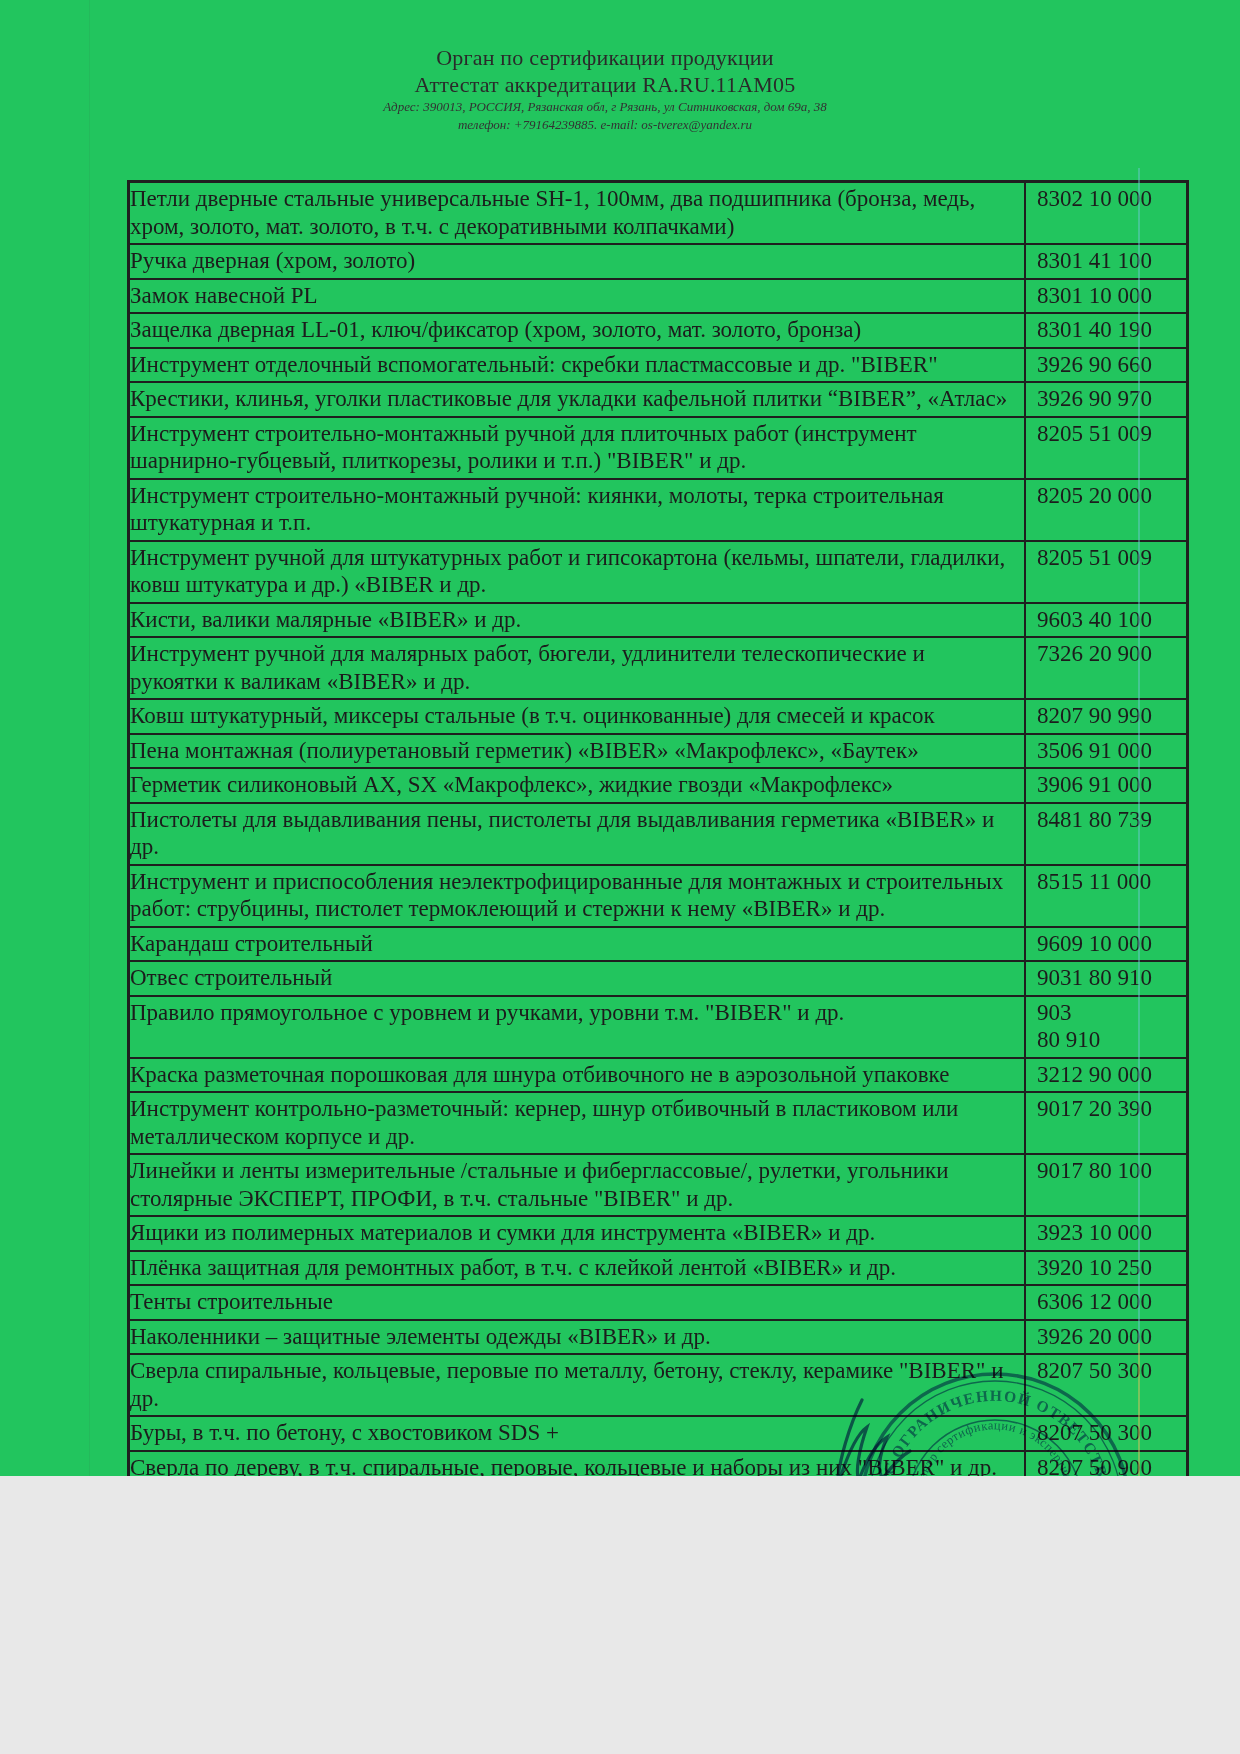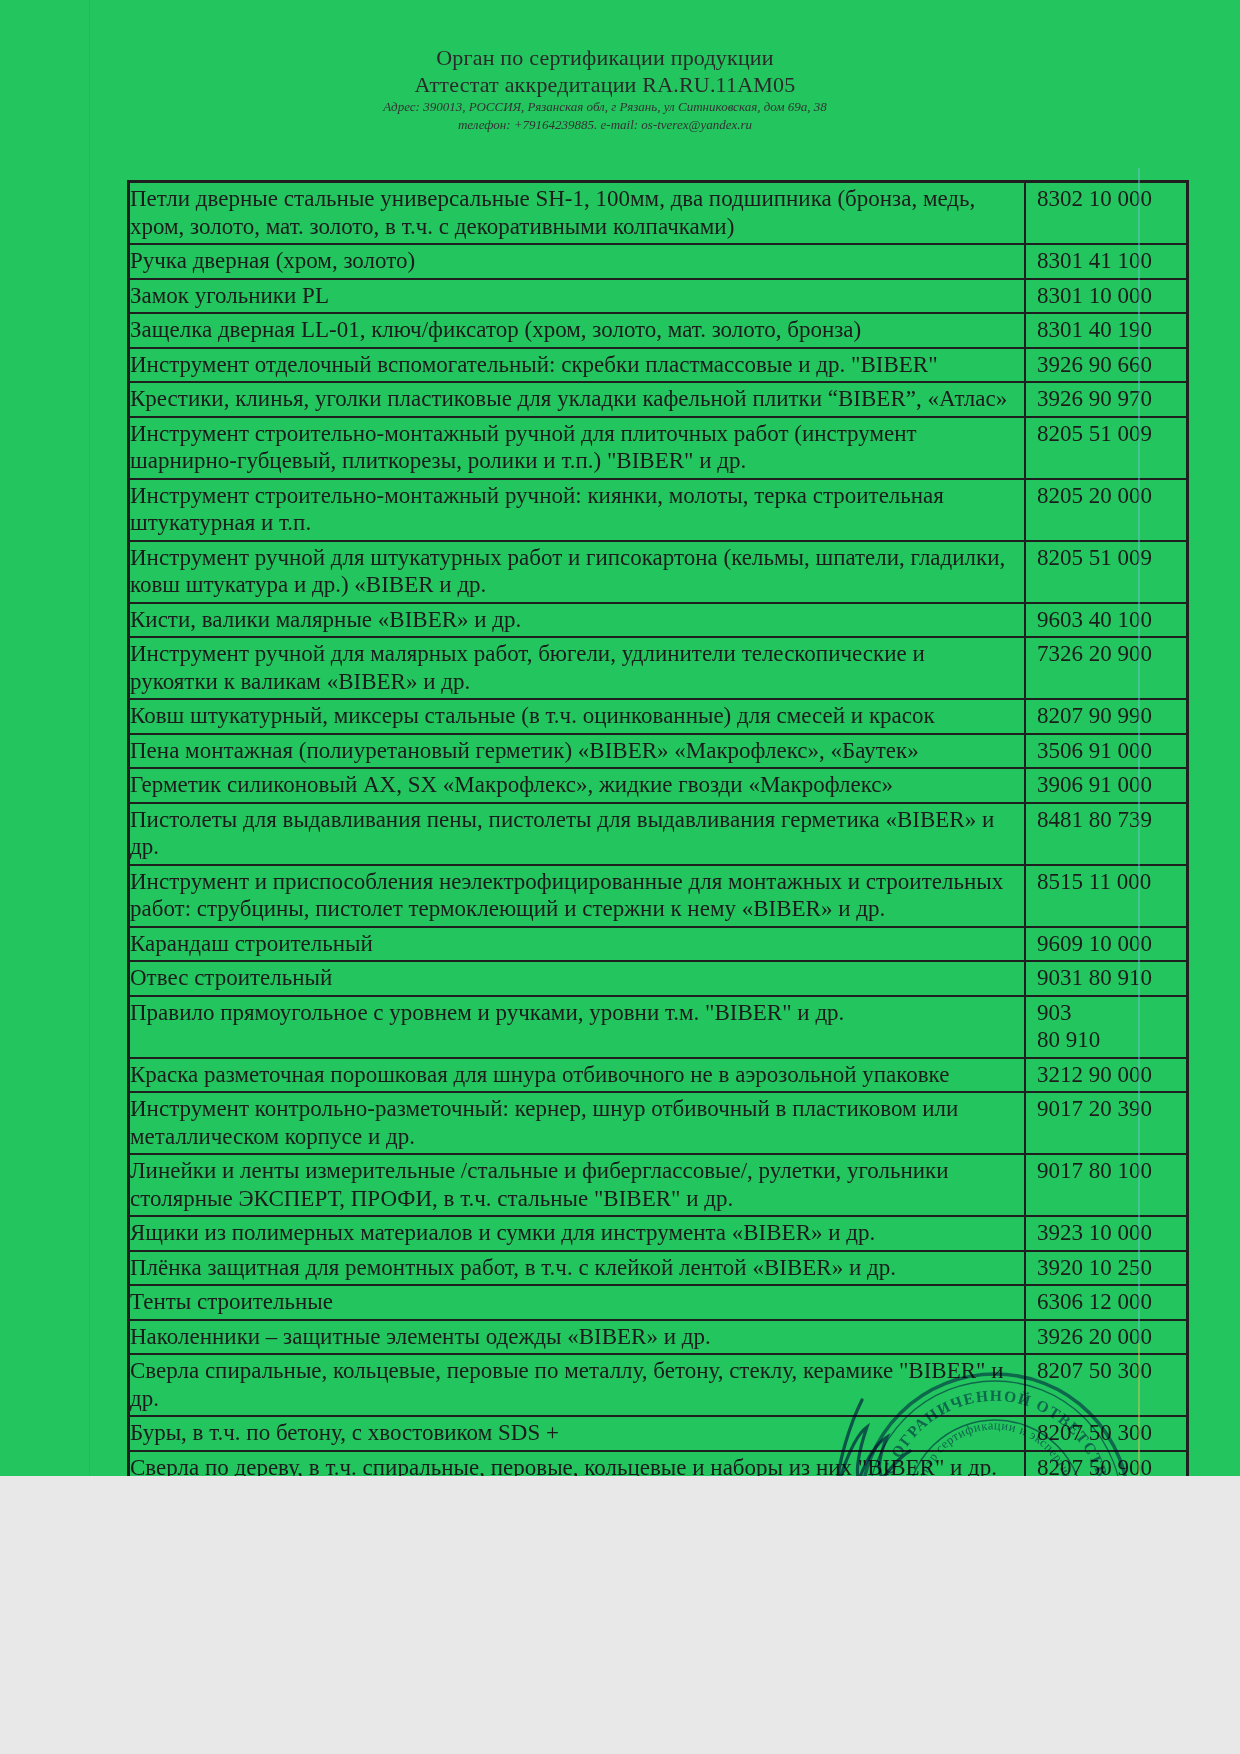--- a/index.html
+++ b/index.html
@@ -57,21 +57,21 @@
       <td class="desc">Петли дверные стальные универсальные SH-1, 100мм, два подшипника (бронза, медь, хром, золото, мат. золото, в т.ч. с декоративными колпачками)</td>
       <td class="code">8302 10 000</td>
     </tr>
 
     <tr>
       <td class="desc">Ручка дверная (хром, золото)</td>
       <td class="code">8301 41 100</td>
     </tr>
 
     <tr>
-      <td class="desc">Замок угольники PL</td>
+      <td class="desc">Замок навесной PL</td>
       <td class="code">8301 10 000</td>
     </tr>
 
     <tr>
       <td class="desc">Защелка дверная LL-01, ключ/фиксатор (хром, золото, мат. золото, бронза)</td>
       <td class="code">8301 40 190</td>
     </tr>
 
     <tr>
       <td class="desc">Инструмент отделочный вспомогательный: скребки пластмассовые и др. "BIBER"</td>

